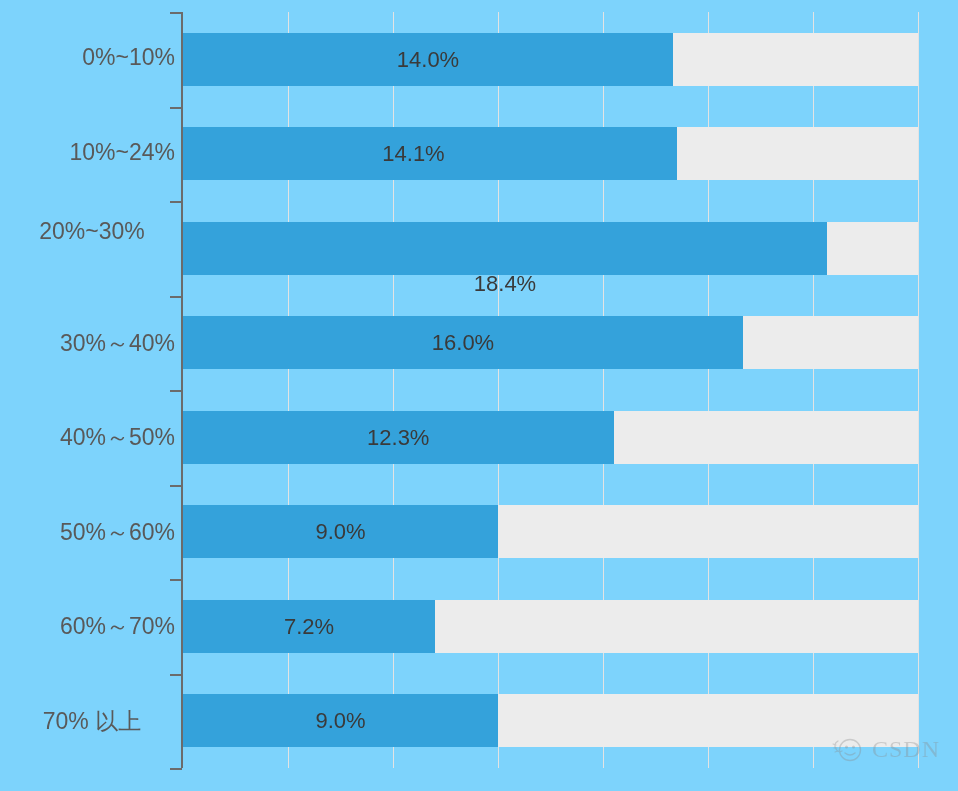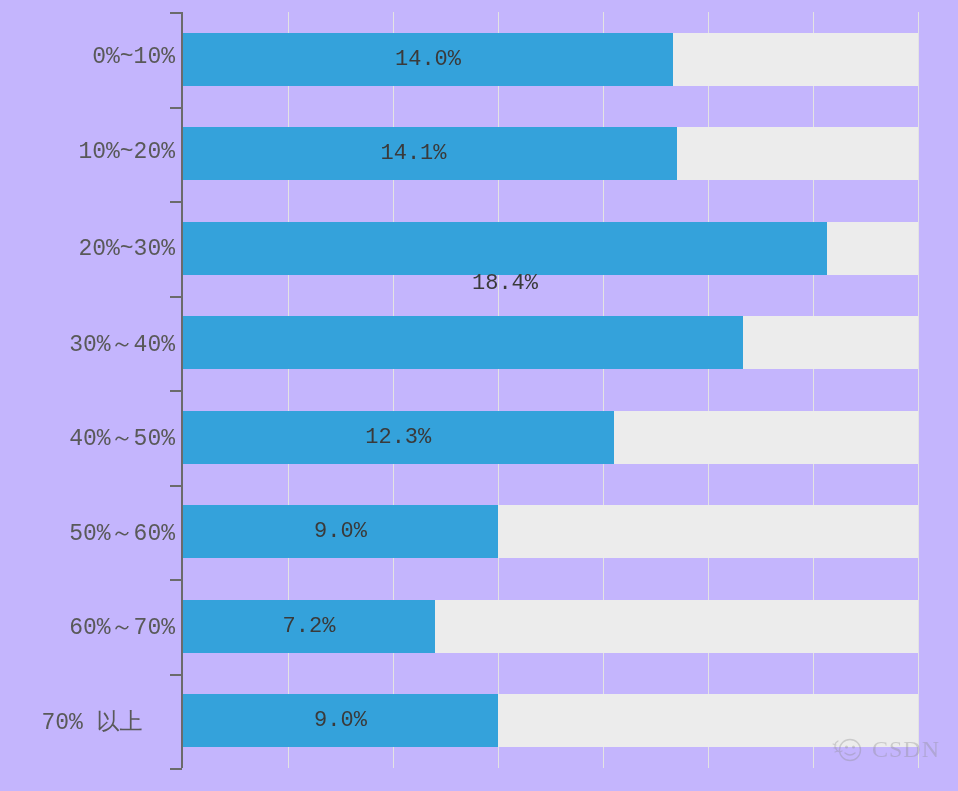--- a/index.html
+++ b/index.html
@@ -15,22 +15,21 @@
     overflow: hidden;
     position: relative;
   }
 
   #chart-root {
     position: absolute;
     left: 0;
     top: 0;
     width: 958px;
     height: 791px;
-    background: #c4b5fd;
-    font-family: Liberation Mono, monospace;
+    background: #7dd3fc;
   }
 
   
   .plot-area {
     position: absolute;
     left: 183px;
     top: 12px;
     width: 735px;
     height: 756px;
   }
@@ -133,22 +132,22 @@
   }
   .watermark-logo { width: 34px; height: 28px; }
 </style>
 </head>
 <body>
 
 <div id="chart-root">
 
   <div class="cat-label-wrap">
       <div class="cat-label" style="top: 44.25px; color: rgb(89, 89, 89);">0%~10%</div>
-      <div class="cat-label" style="top: 138.75px; color: rgb(89, 89, 89);">10%~20%</div>
-      <div class="cat-label" style="top: 236px; color: rgb(89, 89, 89);">20%~30%</div>
+      <div class="cat-label" style="top: 138.75px; color: rgb(89, 89, 89);">10%~24%</div>
+      <div class="cat-label" style="top: 218px; color: rgb(89, 89, 89); text-align: center;">20%~30%</div>
       <div class="cat-label" style="top: 327.75px; color: rgb(89, 89, 89);">30%～40%</div>
       <div class="cat-label" style="top: 422.25px; color: rgb(89, 89, 89);">40%～50%</div>
       <div class="cat-label" style="top: 516.75px; color: rgb(89, 89, 89); text-align: right;">50%～60%</div>
       <div class="cat-label" style="top: 611.25px; color: rgb(89, 89, 89);">60%～70%</div>
       <div class="cat-label" style="top: 705.75px; color: rgb(89, 89, 89); text-align: center;">70% 以上</div>
     </div>
 
   <div class="y-axis-spine"></div>
 
   <div class="plot-area">
@@ -170,20 +169,21 @@
         <div class="bar-value" style="left: 15px; width: 431px; color: rgb(58, 58, 58);">14.1%</div>
       </div>
       <div class="row" style="top: 209.75px;">
         <div class="bar-track" style="background: rgb(236, 236, 236);"></div>
         <div class="bar-fill" style="width: 644px; background: rgb(52, 162, 219);"></div>
         <div class="bar-value" style="left: 0px; width: 644px; color: rgb(58, 58, 58); margin-top: 35px;">18.4%</div>
       </div>
       <div class="row" style="top: 304.25px;">
         <div class="bar-track" style="background: rgb(236, 236, 236);"></div>
         <div class="bar-fill" style="width: 560px; background: rgb(52, 162, 219);"></div>
+        <div class="bar-value" style="left: 0px; width: 560px; color: rgb(58, 58, 58);">16.0%</div>
       </div>
       <div class="row" style="top: 398.75px;">
         <div class="bar-track" style="background: rgb(236, 236, 236);"></div>
         <div class="bar-fill" style="width: 430.5px; background: rgb(52, 162, 219);"></div>
         <div class="bar-value" style="left: 0px; width: 430.5px; color: rgb(58, 58, 58);">12.3%</div>
       </div>
       <div class="row" style="top: 493.25px;">
         <div class="bar-track" style="background: rgb(236, 236, 236);"></div>
         <div class="bar-fill" style="width: 315px; background: rgb(52, 162, 219);"></div>
         <div class="bar-value" style="left: 0px; width: 315px; color: rgb(58, 58, 58);">9.0%</div>

